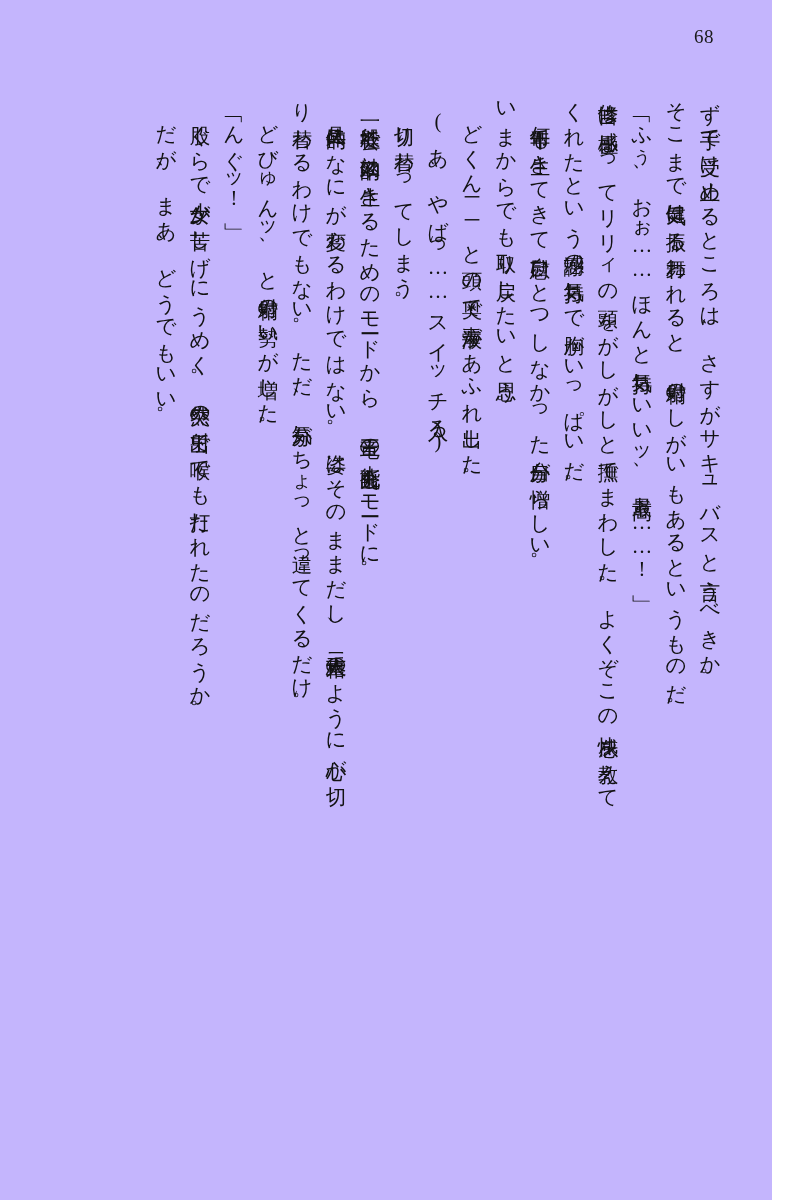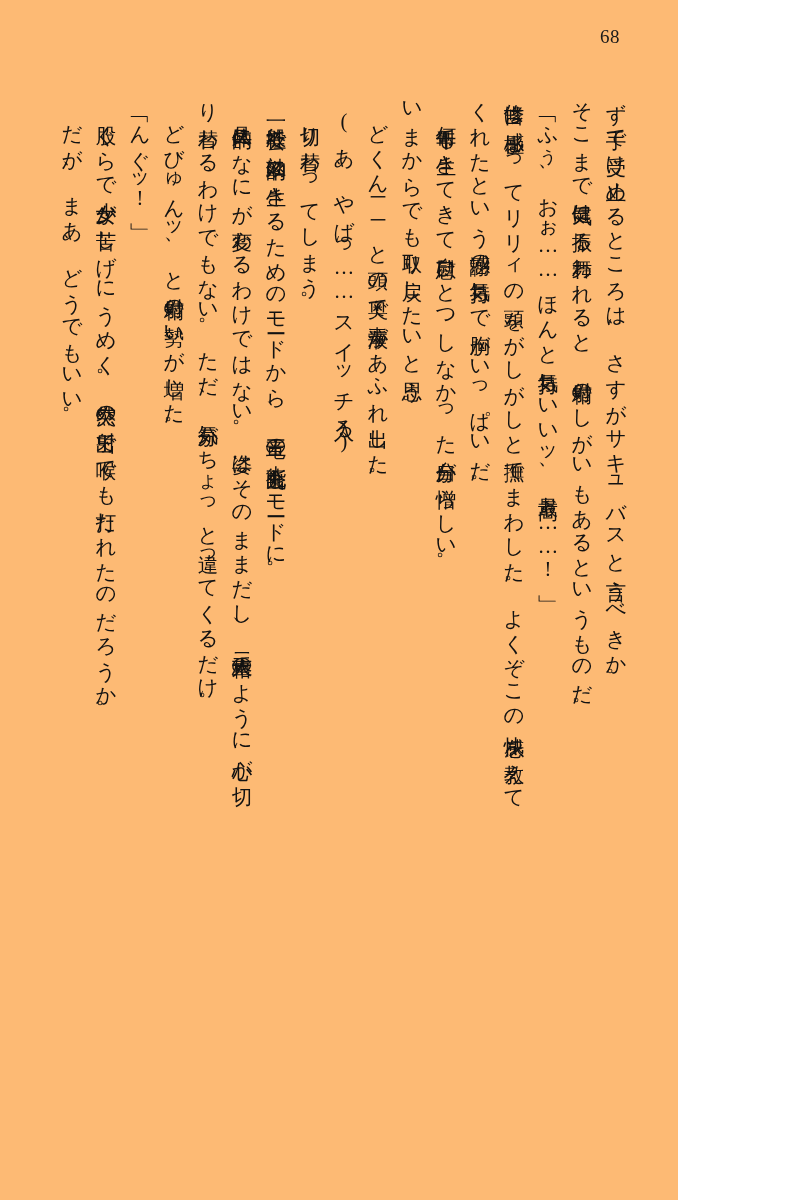--- a/index.html
+++ b/index.html
@@ -10,23 +10,23 @@
   body {
     width: 800px;
     height: 1200px;
     font-family: "Liberation Serif", "DejaVu Serif", serif;
     color: #141414;
     overflow: hidden;
   }
 
   .page {
     position: relative;
-    width: 678px;
+    width: 772px;
     height: 1200px;
-    background: #fdba74;
+    background: #c4b5fd;
     box-sizing: border-box;
   }
 
   .page-number {
     position: absolute;
     top: 26px;
     right: 58px;
     font-size: 19px;
     letter-spacing: 0.5px;
     color: #1a1a1a;

